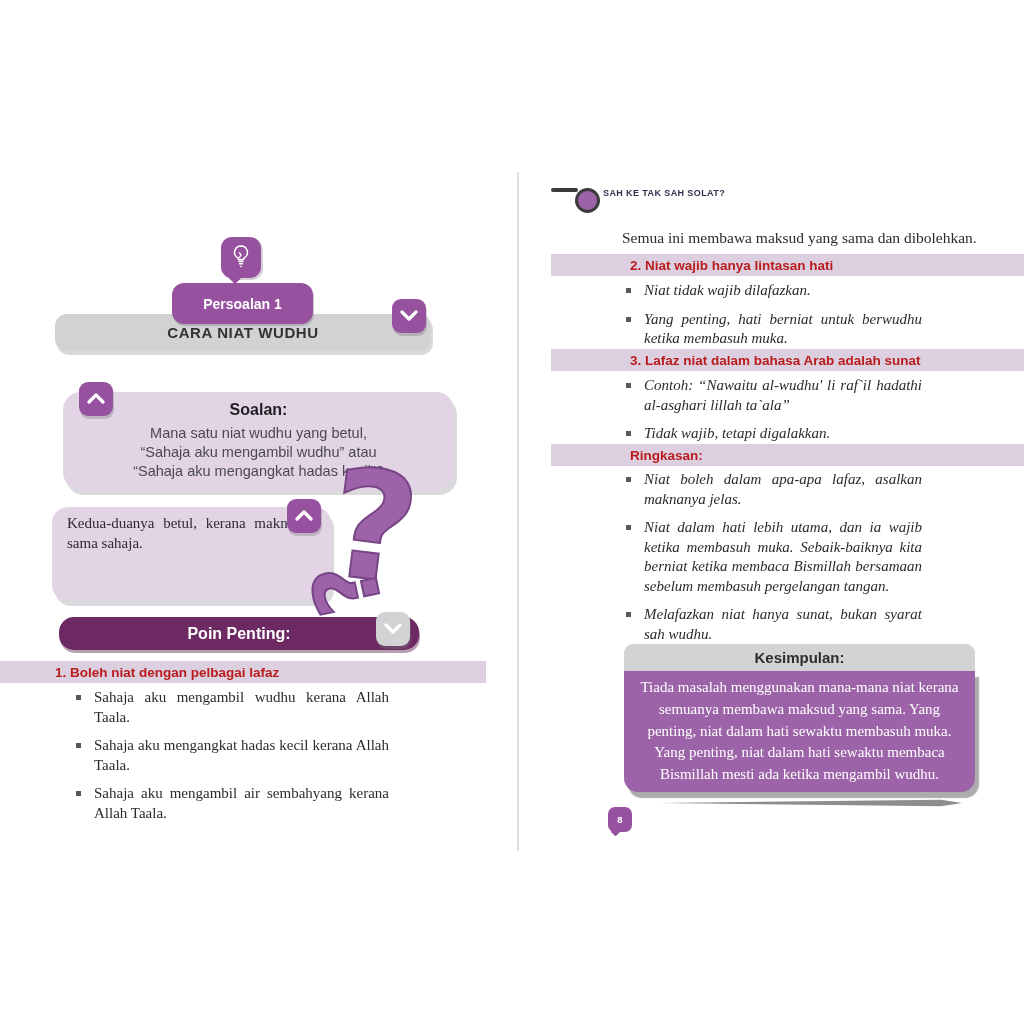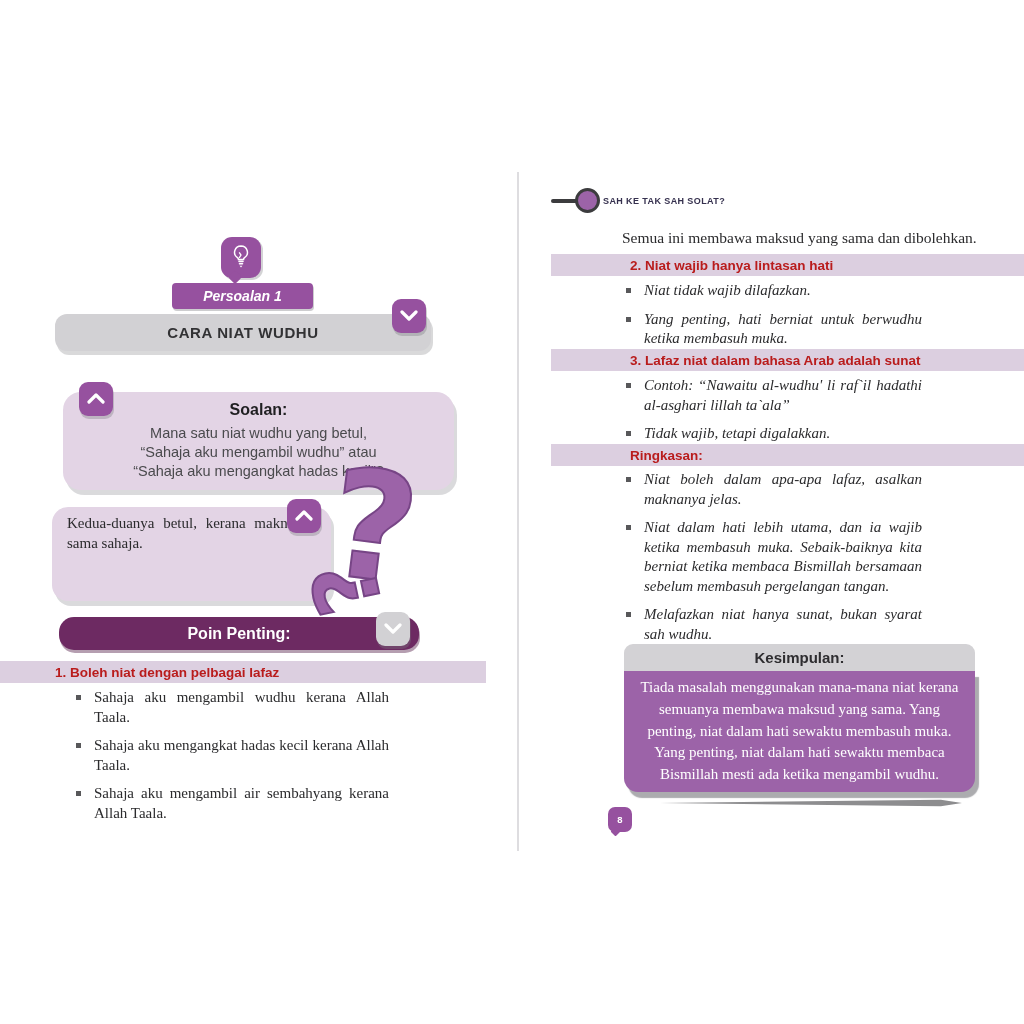--- a/index.html
+++ b/index.html
@@ -20,24 +20,24 @@
   .blist .mark { flex:0 0 auto; width:5px; height:5px; background:#58585a; margin-top:7px; }
   .blist .txt  { font-family:"Liberation Serif", serif; font-size:15px; line-height:1.3;
                  color:#2b2b2d; text-align:justify; }
 
   
   .bulb-bubble { left:221px; top:237px; width:40px; height:41px; background:#96519f;
                  border-radius:11px; display:flex; align-items:center; justify-content:center;
                  box-shadow:2px 2px 0 rgba(130,130,135,.35); }
   .bulb-bubble::after { content:""; position:absolute; left:9px; bottom:-4px; width:10px;
                  height:10px; background:#96519f; transform:rotate(45deg); border-radius:2px; }
-  .badge { left:172px; top:283px; width:141px; height:26px; background:#96519f;
-           border-radius:4px; color:#fff; font-weight:bold; font-size:14px;
+  .badge { left:172px; top:283px; width:141px; height:41px; background:#96519f;
+           border-radius:12px; color:#fff; font-weight:bold; font-size:14px;
            display:flex; align-items:center; justify-content:center;
-           box-shadow:1px 2px 0 rgba(130,130,135,.4); z-index:5;font-style:italic; }
+           box-shadow:1px 2px 0 rgba(130,130,135,.4); z-index:5; }
   .titlebar { left:55px; top:314px; width:376px; height:37px; background:#d2d1d4;
               border-radius:12px; display:flex; align-items:center; justify-content:center;
               font-weight:bold; font-size:15px; letter-spacing:.6px; color:#323234;
               box-shadow:2px 4px 0 rgba(145,145,150,.35); z-index:2; }
   .card { background:#e3d4e5; border-radius:18px; box-shadow:3px 5px 0 rgba(150,150,155,.35); z-index:2; }
   .card h3 { text-align:center; font-size:16px; color:#1f1f21; margin-top:9px; }
   .soalan { left:55px; top:392px; width:391px; height:98px;margin-left:8px; }
   .soalan .body { margin-top:5px; text-align:center; font-size:14.5px; line-height:1.32;
                   color:#4a4a4d; }
   .jawapan { left:52px; top:507px; width:279px; height:94px; border-radius:16px; }
@@ -51,21 +51,21 @@
              border-radius:15px; display:flex; align-items:center; justify-content:center;
              color:#fff; font-weight:bold; font-size:16px;
              box-shadow:1px 3px 0 rgba(90,40,80,.45); z-index:4; }
   .sec1 { left:0; top:661px; width:486px; padding-left:55px; }
   .leftlist { left:76px; top:688px; width:313px; }
 
   
   .divider { left:517px; top:172px; width:2px; height:679px; background:#dedde0; }
 
   
-  .runhead { left:551px; top:188px; height:25px; display:flex; align-items:center; gap:3px; }
+  .runhead { left:551px; top:188px; height:25px; display:flex; align-items:flex-start; gap:3px; }
   .runhead .dash { width:27px; height:4px; background:#3c3c3e; border-radius:2px; margin-right:-6px; }
   .runhead .dot { width:25px; height:25px; border-radius:50%; background:#9c63a8;
                   border:3px solid #3c3c3e; }
   .runhead .t { font-size:9px; font-weight:bold; letter-spacing:.4px; color:#35304e; }
   .intro { left:622px; top:229px; font-size:15.5px; }
   .rbar { left:551px; width:473px; padding-left:79px; }
   .rlist { left:626px; width:296px;font-style:italic; }
   .bar2 { top:254px; } .list2 { top:281px; }
   .bar3 { top:349px; } .list3 { top:376px; }
   .bar4 { top:444px; } .list4 { top:470px; }

